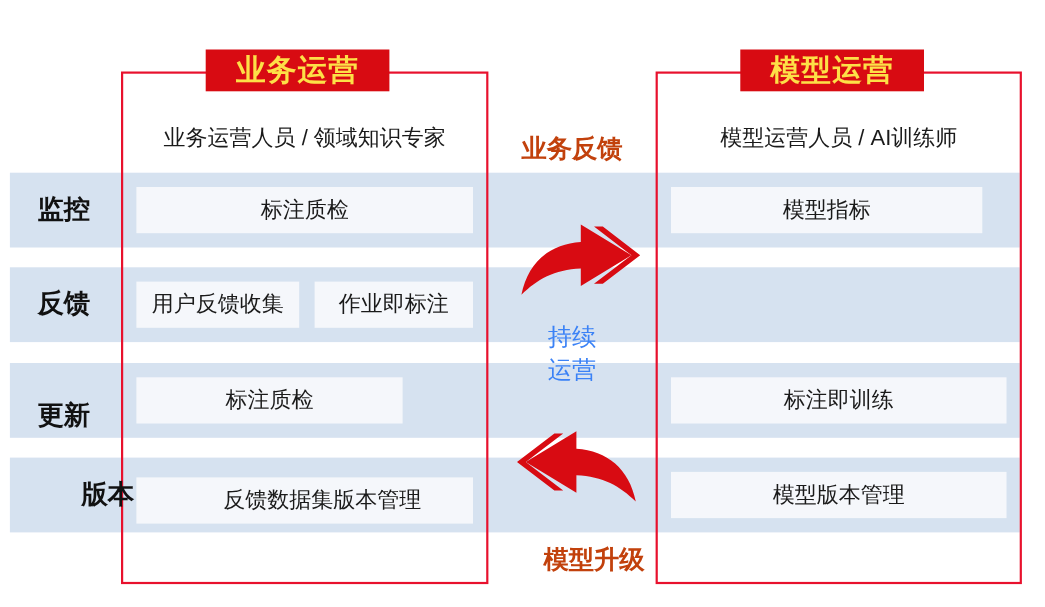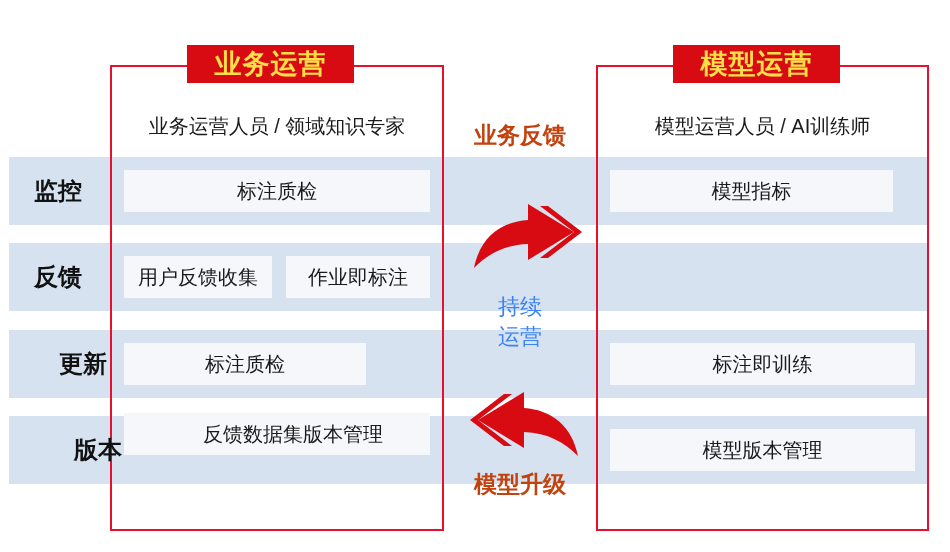--- a/index.html
+++ b/index.html
@@ -73,61 +73,61 @@
     width:98px;
     height:55px;
     line-height:68px;
     text-align:center;
     font-size:24px;
     font-weight:bold;
     color:#111111;
   }
   .rowlabel.r1{top:157px;}
   .rowlabel.r2{top:243px;}
-  .rowlabel.r3{top:330px;text-align:right;}
+  .rowlabel.r3{top:344px;}
   .rowlabel.r4{top:416px;margin-left:40px;}
 
   
   .card{
     position:absolute;
     background:#f5f7fb;
     height:42px;
     line-height:42px;
     text-align:center;
     font-size:20px;
     color:#1a1a1a;
     white-space:nowrap;
     box-sizing:border-box;
   }
 
   
   .card.l1{left:124px;top:170px;width:306px;}
   .card.l2a{left:124px;top:256px;width:148px;}
   .card.l2b{left:286px;top:256px;width:144px;}
   .card.l3{left:124px;top:343px;width:242px;}
-  .card.l4{left:124px;top:413px;width:306px;padding-left:32px;}
+  .card.l4{left:124px;top:434px;width:306px;padding-left:32px;}
 
   
   .card.r1{left:610px;top:170px;width:283px;}
   .card.r3{left:610px;top:343px;width:305px;}
   .card.r4{left:610px;top:429px;width:305px;}
 
   
   .center-label{
     position:absolute;
     left:444px;
     width:152px;
     text-align:center;
     font-size:23px;
     font-weight:bold;
     color:#c2410c;
     white-space:nowrap;
   }
   .center-label.top{top:120px;}
-  .center-label.bottom{top:469px;}
+  .center-label.bottom{top:493px;margin-left:20px;}
 
   .center-mid{
     position:absolute;
     left:444px;
     top:292px;
     width:152px;
     text-align:center;
     font-size:22px;
     color:#3b82f6;
     line-height:30px;

